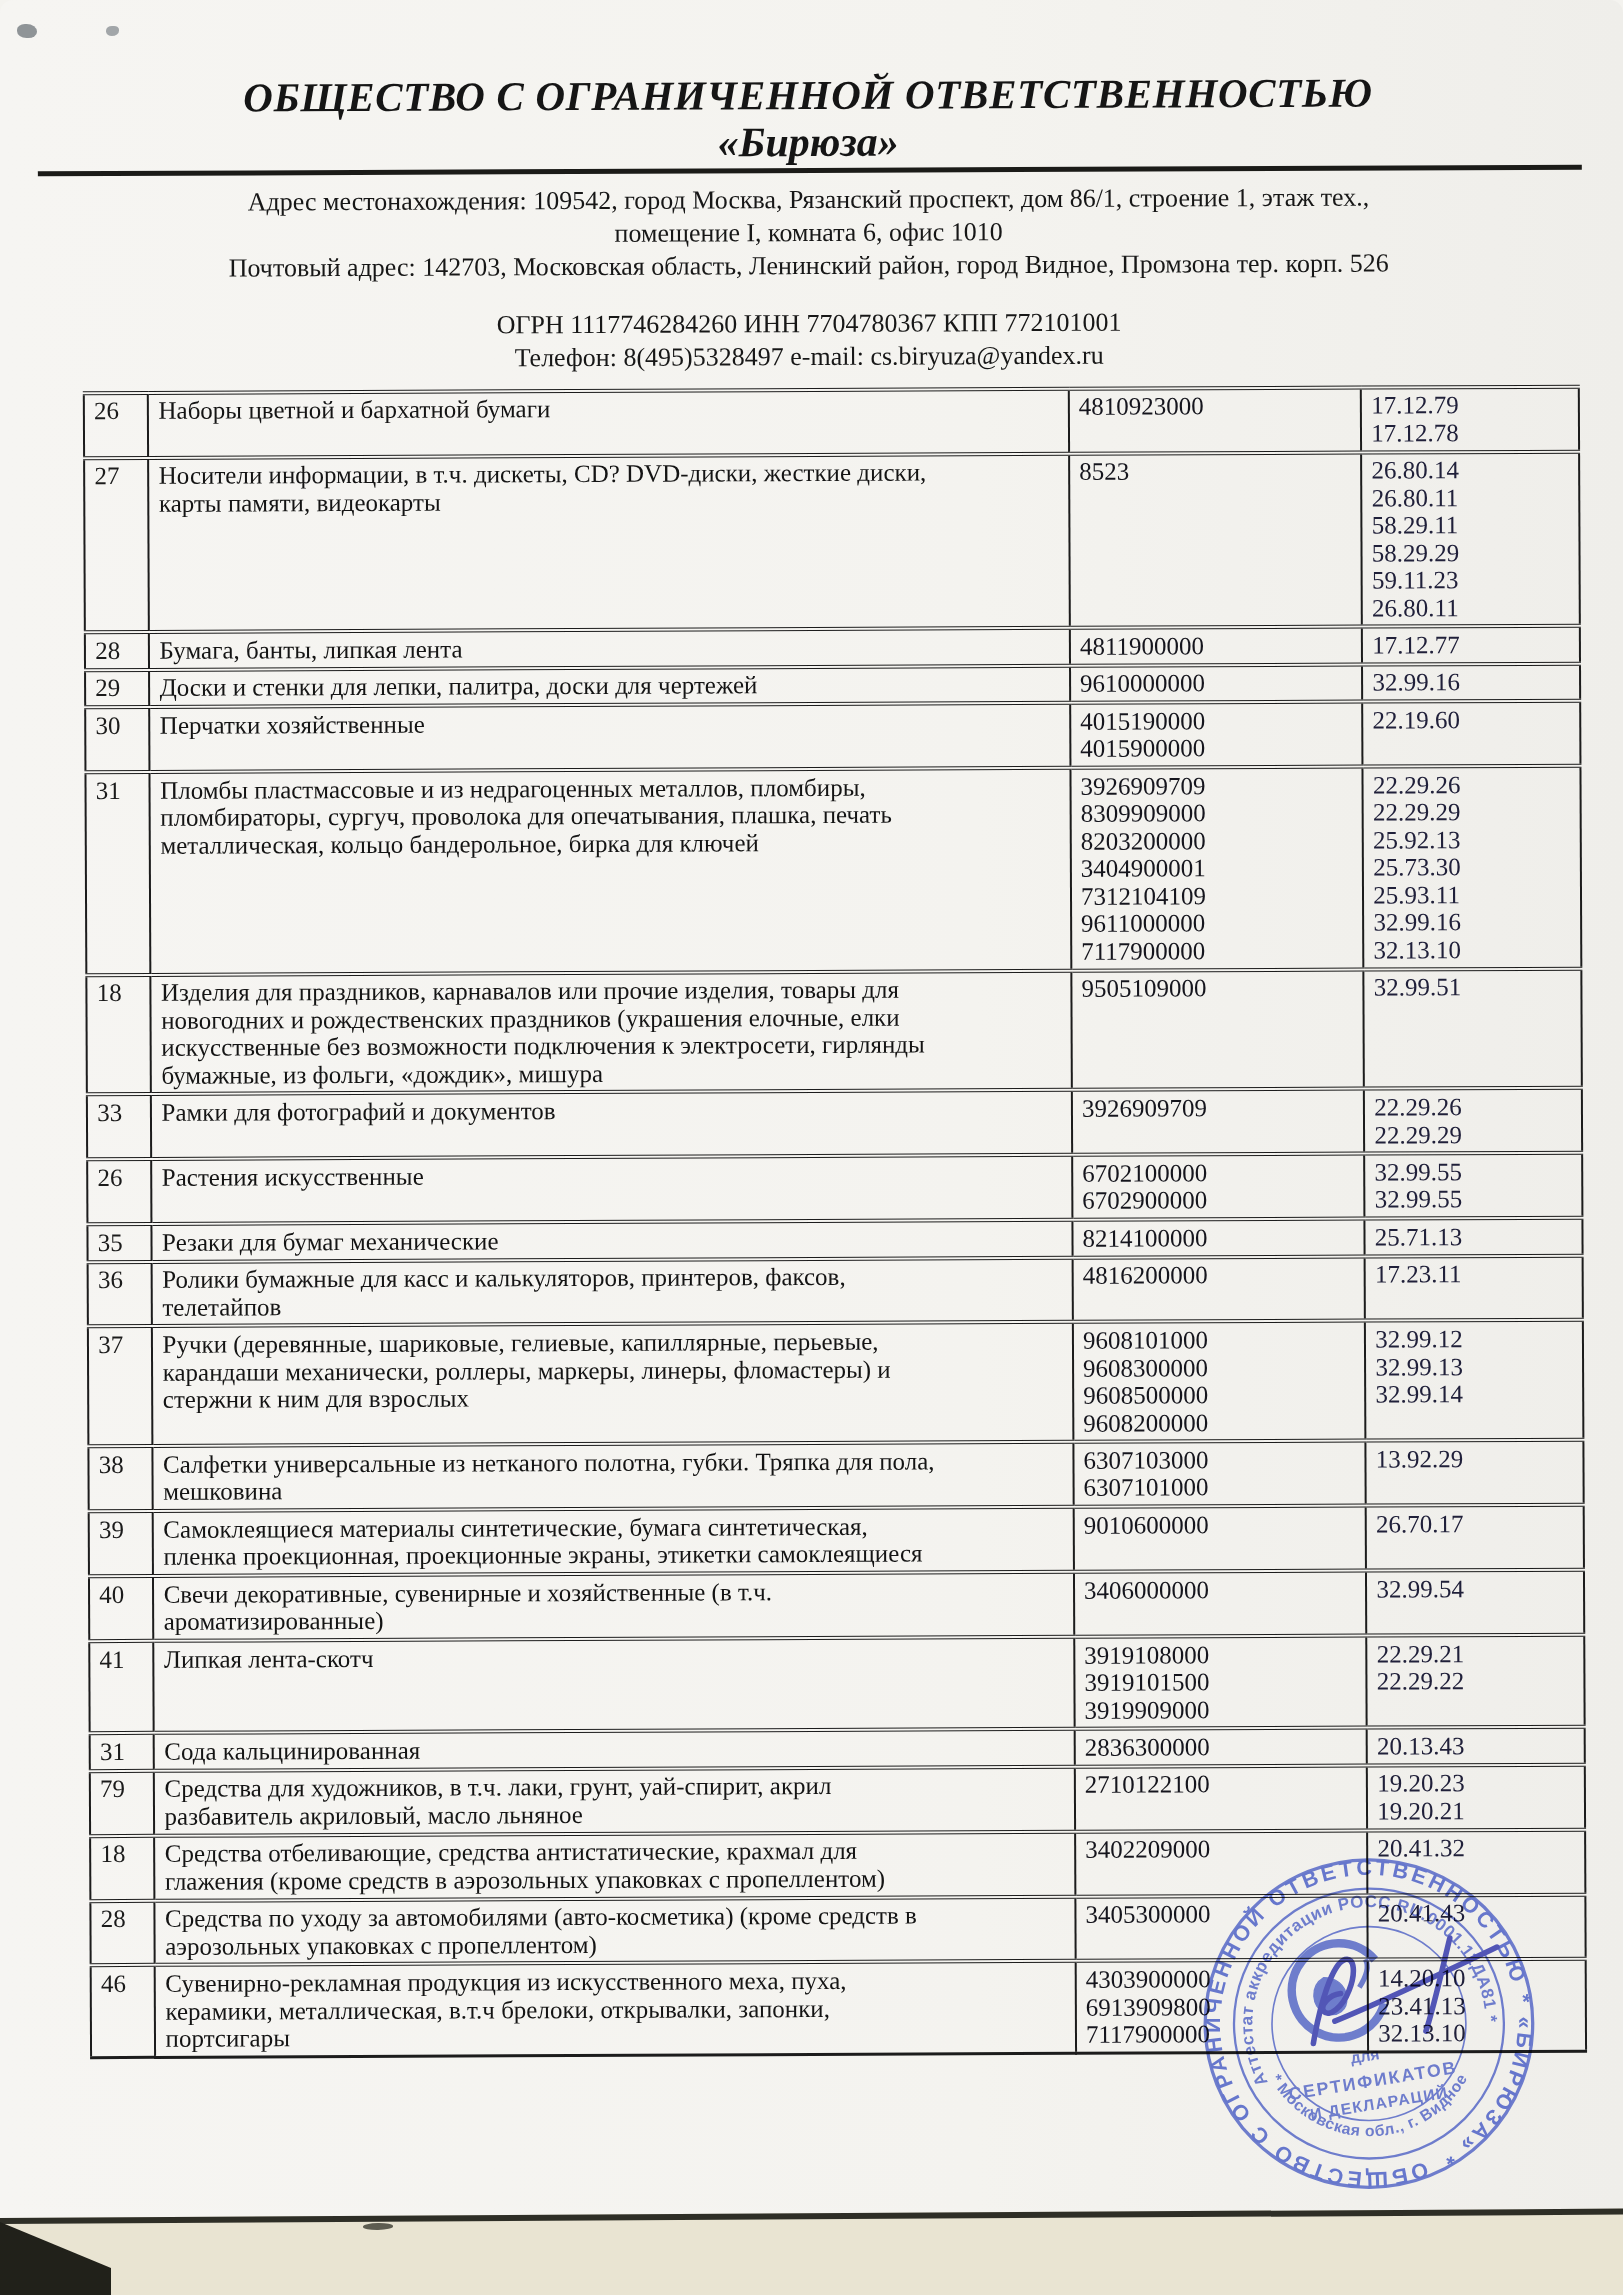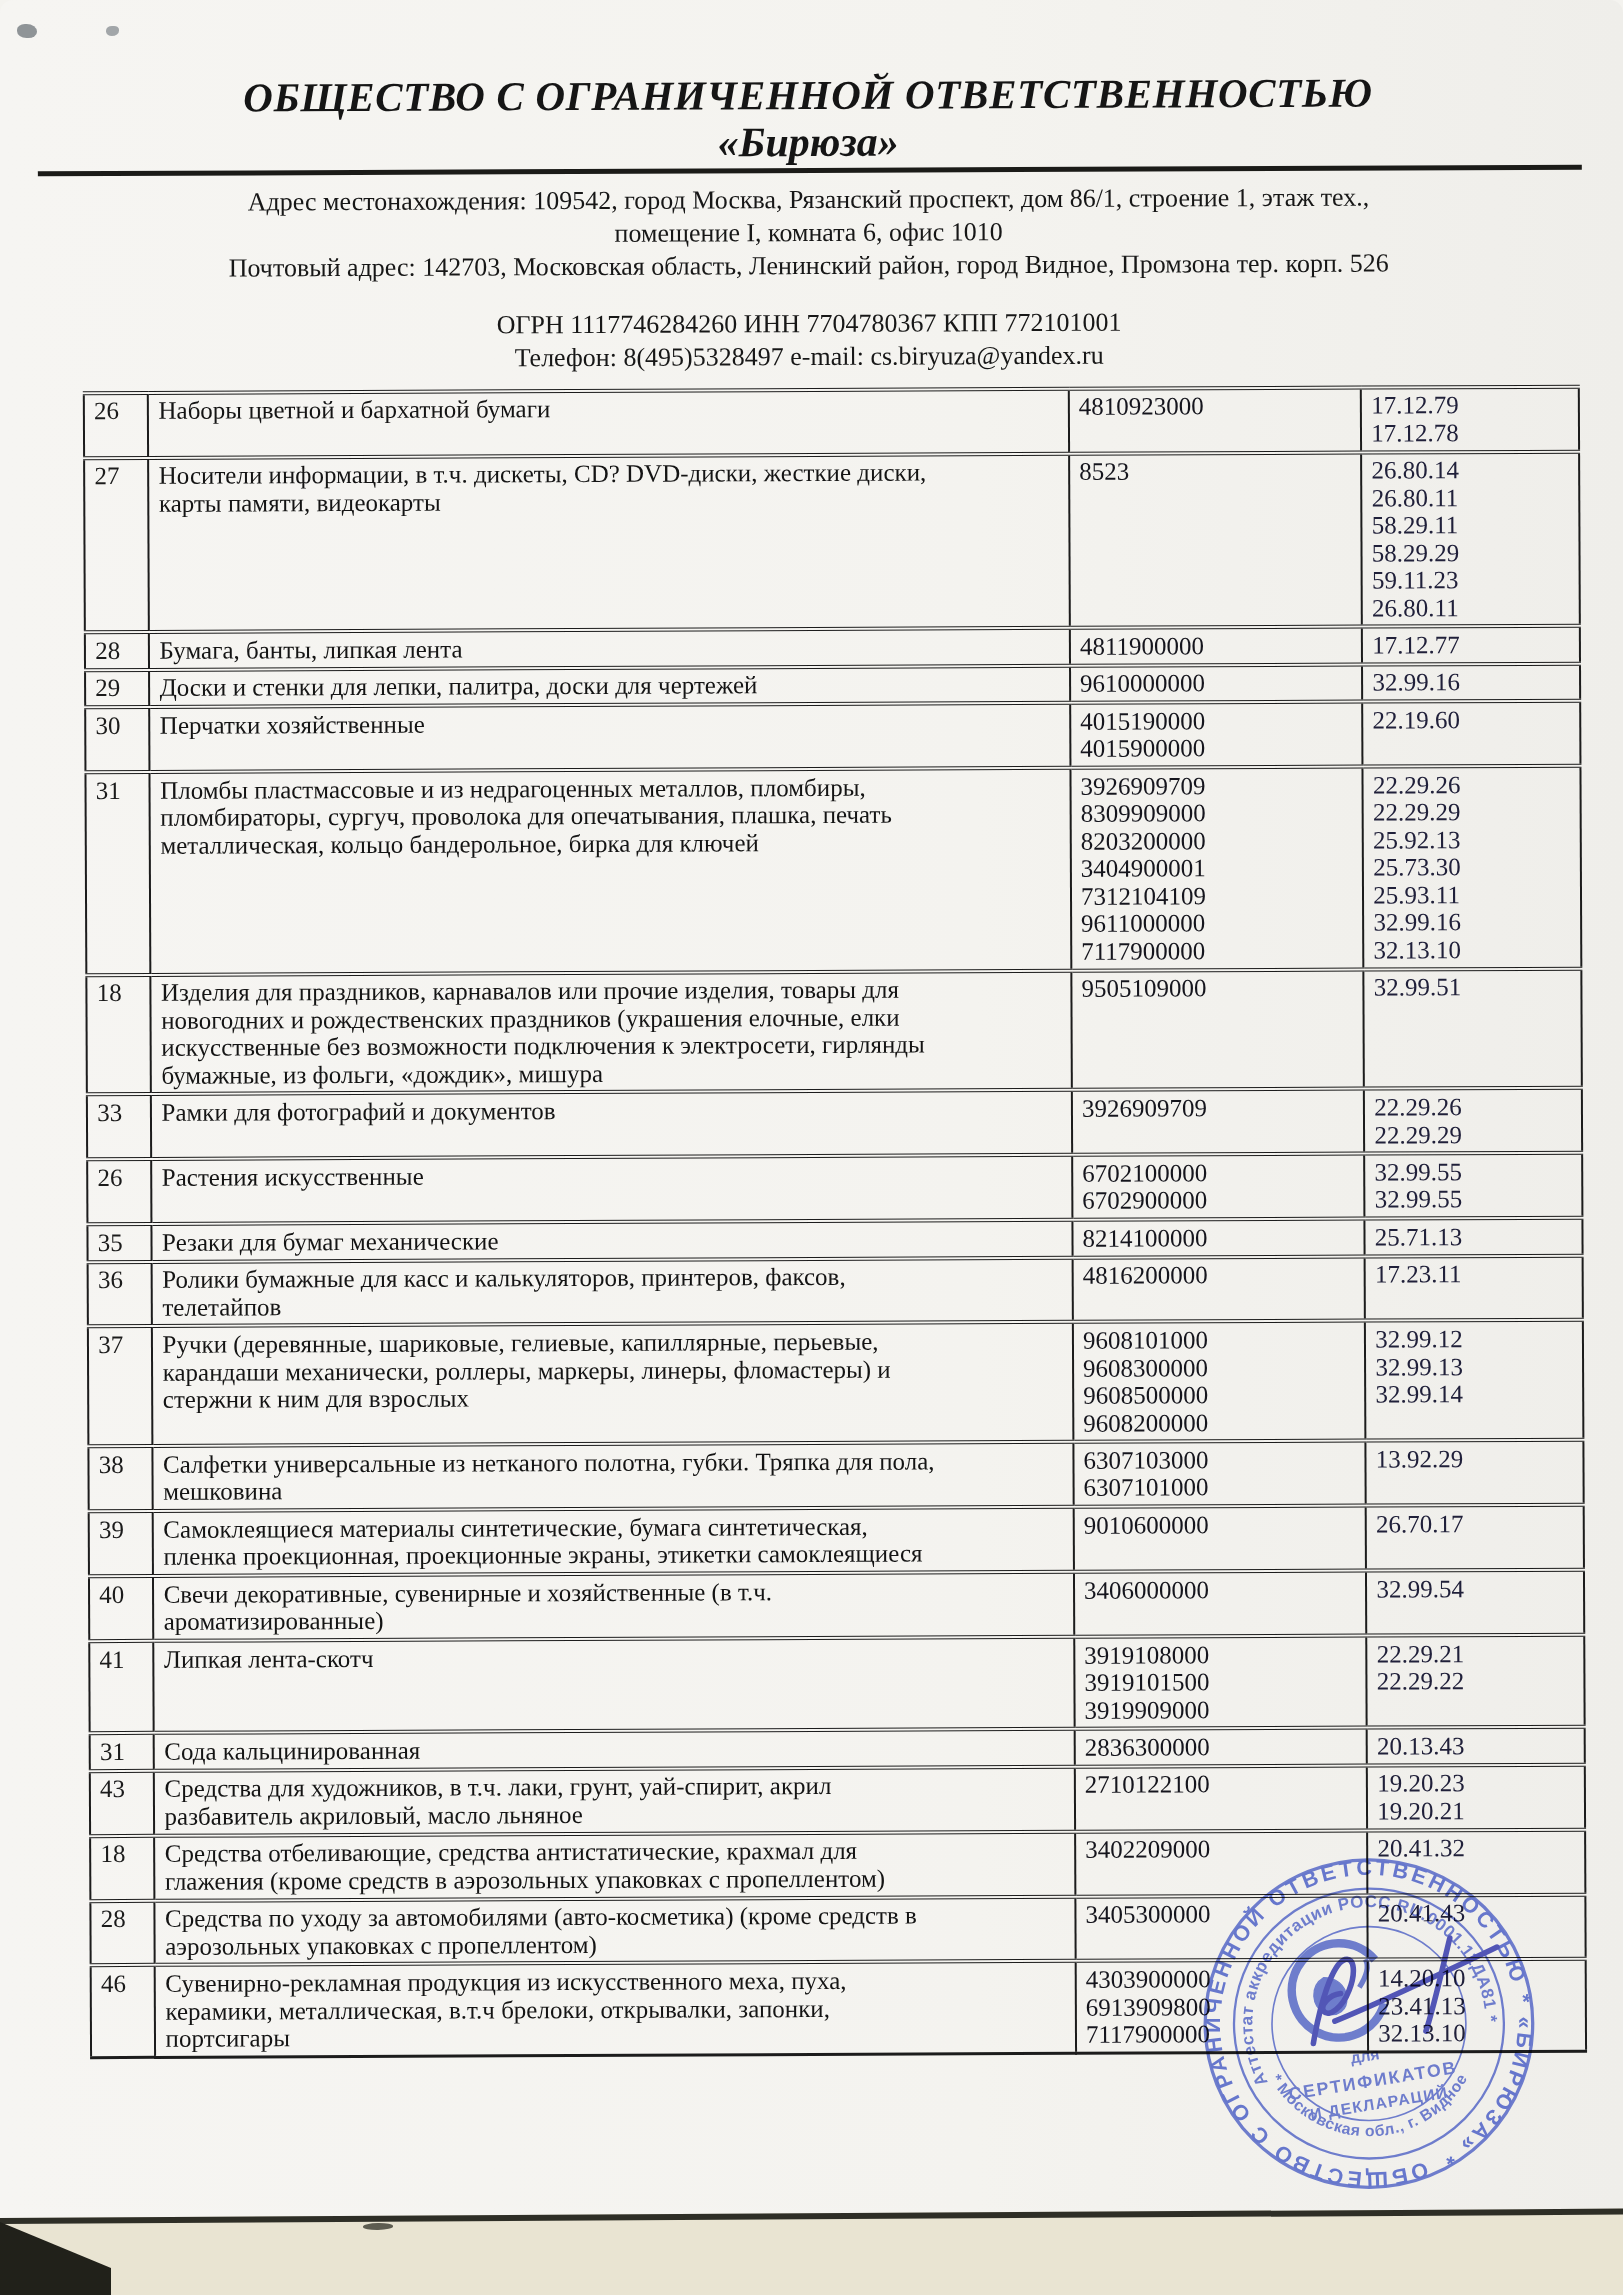--- a/index.html
+++ b/index.html
@@ -265,21 +265,21 @@
             <td class="c-cls">22.29.21
 22.29.22</td>
           </tr>
           <tr>
             <td class="c-num">31</td>
             <td class="c-desc">Сода кальцинированная</td>
             <td class="c-code">2836300000</td>
             <td class="c-cls">20.13.43</td>
           </tr>
           <tr>
-            <td class="c-num">43</td>
+            <td class="c-num">79</td>
             <td class="c-desc">Средства для художников, в т.ч. лаки, грунт, уай-спирит, акрил
 разбавитель акриловый, масло льняное</td>
             <td class="c-code">2710122100</td>
             <td class="c-cls">19.20.23
 19.20.21</td>
           </tr>
           <tr>
             <td class="c-num">18</td>
             <td class="c-desc">Средства отбеливающие, средства антистатические, крахмал для
 глажения (кроме средств в аэрозольных упаковках с пропеллентом)</td>

